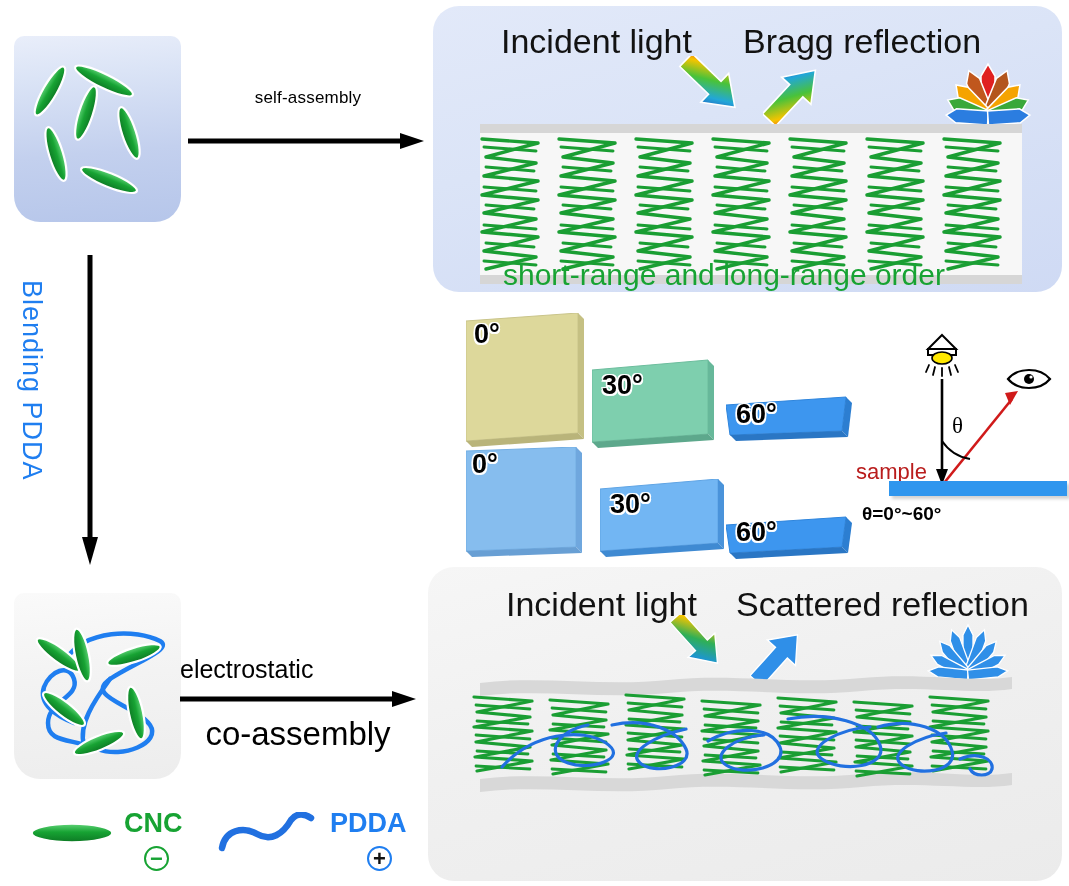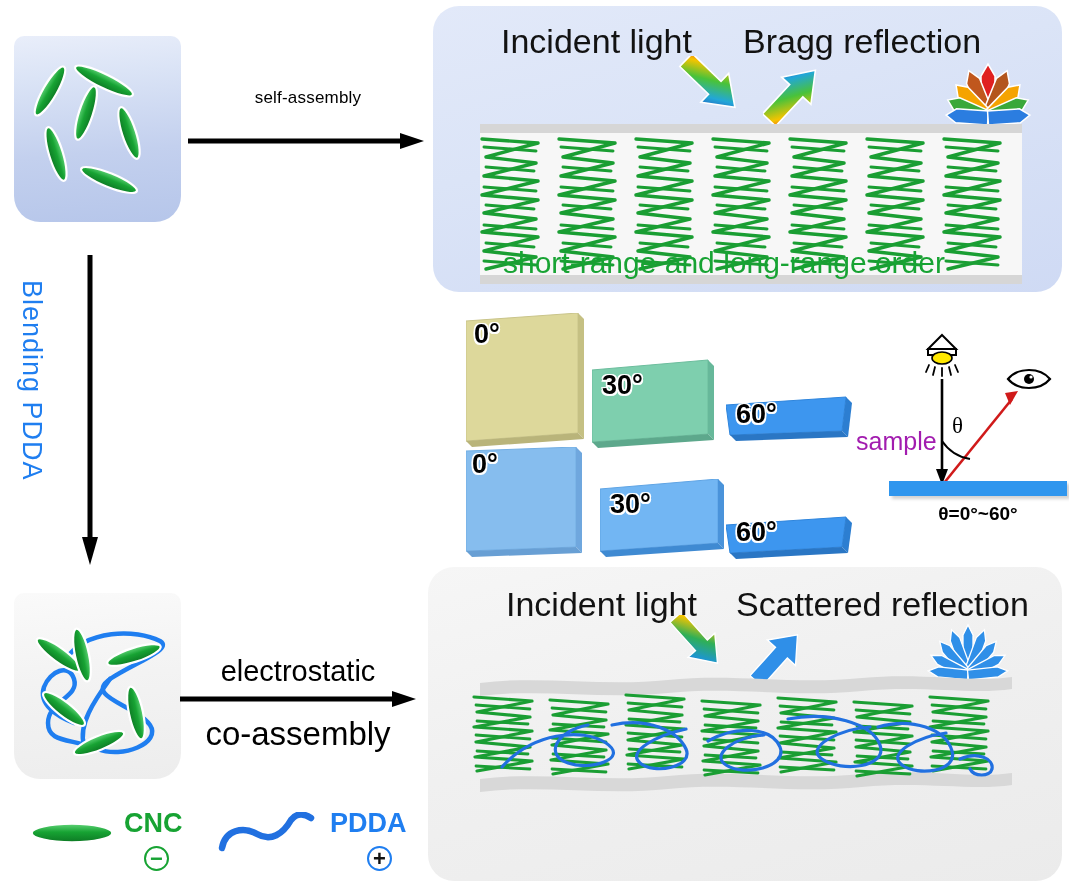--- a/index.html
+++ b/index.html
@@ -21,21 +21,21 @@
     background:linear-gradient(175deg,#fafafa 0%,#f3f3f3 45%,#ededed 100%);
   }
   
   #self-assembly-label{
     left:196px;top:88px;width:224px;text-align:center;
     font-size:17px;color:#000;letter-spacing:.2px;
   }
   #self-assembly-arrow{left:188px;top:132px;width:236px;height:18px;}
   #electrostatic-arrow{left:180px;top:690px;width:236px;height:18px;}
   #electrostatic-label{
-    left:180px;top:655px;width:236px;text-align:center;font-size:29px;color:#000;
+    left:180px;top:655px;width:236px;font-size:25px;color:#000;
   }
   #coassembly-label{
     left:180px;top:715px;width:236px;text-align:center;font-size:33px;color:#000;
   }
   #blending-arrow{left:80px;top:255px;width:20px;height:310px;}
   #blending-pdda-label{
     left:47px;top:280px;width:280px;height:30px;
     transform:rotate(90deg);transform-origin:left top;
     font-size:27px;color:#1f7ef0;letter-spacing:1px;white-space:nowrap;
   }
@@ -45,48 +45,48 @@
     background:linear-gradient(165deg,#e2e9f9 0%,#dbe4f7 40%,#cfdaf4 100%);
   }
   #disordered-film-panel{
     left:428px;top:567px;width:634px;height:314px;border-radius:26px;
     background:linear-gradient(165deg,#f6f6f6 0%,#f0f0f0 45%,#ebebeb 100%);
   }
   .panel-title{
     position:absolute;font-size:34px;color:#121212;white-space:nowrap;
   }
   .panel-caption{
-    position:absolute;font-size:30px;white-space:nowrap;
+    position:absolute;font-size:30px;white-space:nowrap;margin-top:12px;
   }
   .green-text{color:#17a333;}
   .blue-text{color:#1f7ef0;}
   
   #ordered-film-slab{
     position:absolute;left:47px;top:118px;width:542px;height:160px;
     background:#f7f7f7;border-top:9px solid #d6d6d6;border-bottom:9px solid #d6d6d6;
     box-sizing:border-box;
   }
   
   .sample-tile{position:absolute;}
   .tile-label{
     position:absolute;font-size:27px;font-weight:bold;color:#000;
     text-shadow:-1.5px -1.5px 0 #fff,1.5px -1.5px 0 #fff,-1.5px 1.5px 0 #fff,1.5px 1.5px 0 #fff;
     pointer-events:none;
   }
   
   #geometry-inset{left:862px;top:333px;width:200px;height:222px;}
   #sample-word{
-    position:absolute;left:856px;top:427px;font-size:25px;color:#a21caf;
+    position:absolute;left:856px;top:459px;font-size:22px;color:#b91c1c;
   }
   #sample-bar{
     position:absolute;left:889px;top:481px;width:178px;height:15px;background:#2f96ee;
     box-shadow:3px 3px 3px rgba(0,0,0,.18);
   }
   #theta-range-label{
-    position:absolute;left:889px;top:503px;width:178px;text-align:center;
+    position:absolute;left:862px;top:503px;width:178px;text-align:left;
     font-size:19px;font-weight:bold;color:#000;
   }
   
   #legend{left:30px;top:806px;width:390px;height:76px;}
   .legend-label{position:absolute;font-size:27px;font-weight:bold;}
   .legend-sign{
     position:absolute;width:25px;height:25px;border-radius:50%;
     box-sizing:border-box;display:flex;align-items:center;justify-content:center;
     font-size:22px;line-height:1;font-weight:bold;
   }

